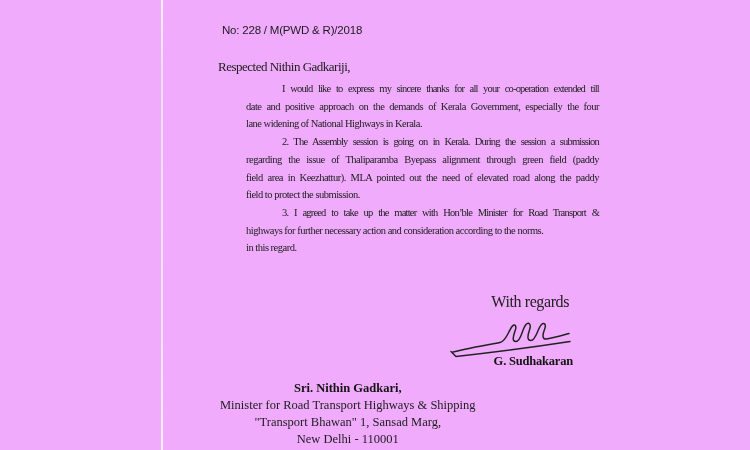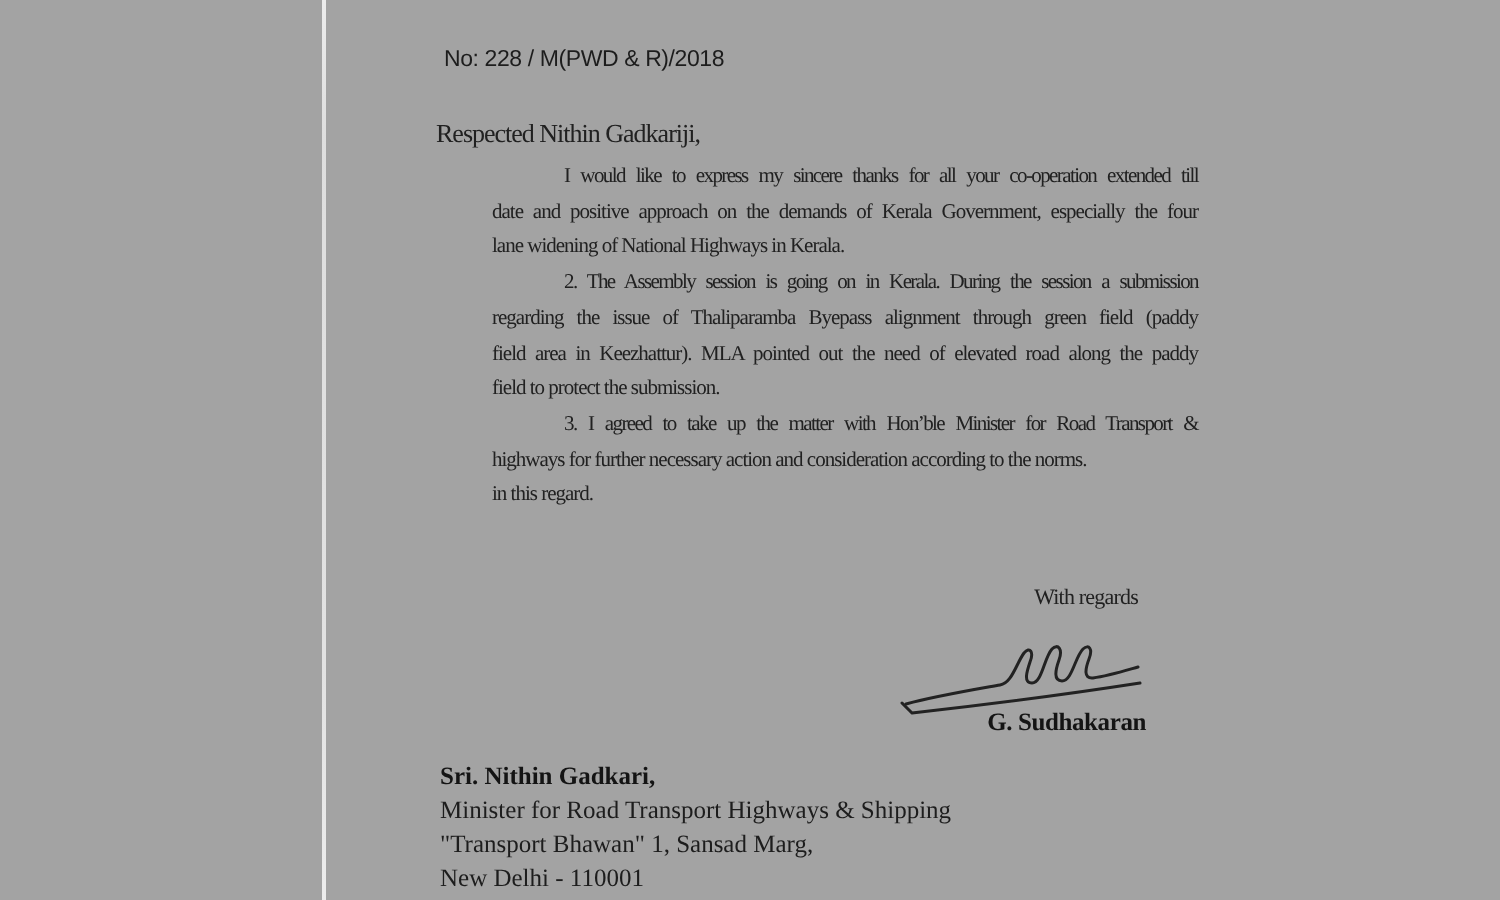--- a/index.html
+++ b/index.html
@@ -1,19 +1,19 @@
 <!DOCTYPE html>
 <html><head>
 <meta charset="utf-8">
 <style>
   html,body { margin:0; padding:0; background:#e8e8e8; }
   .page {
     position:relative;
     width:750px; height:450px;
-    background:#a3a3a3;
+    background:#f0abfc;
     font-family:"Liberation Serif", serif;
     color:#212121;
     overflow:hidden;
   }
   
   .paper-edge {
     position:absolute; left:161px; top:0; width:2px; height:450px;
     background:linear-gradient(to bottom, #ffffff, #ededed 15%, #f2f2f2 75%, #ffffff);
     opacity:.8;
   }
@@ -32,32 +32,32 @@
   }
   .body .line {
     text-align:justify;
     text-align-last:justify;
     white-space:nowrap;
   }
   .body .line.indent { padding-left:36px; letter-spacing:-0.8px; }
   .body .line.last { text-align-last:left; }
   .closing {
     position:absolute; right:181px; top:293px;
-    font-size:11px; letter-spacing:-0.4px;
+    font-size:16px; letter-spacing:-0.4px;
   }
   .signature {
     position:absolute; left:448px; top:315px; width:128px; height:46px;
   }
   .signatory {
     position:absolute; right:177px; top:354px;
     font-size:12.5px; font-weight:bold; letter-spacing:-0.2px; color:#141414;
   }
   .recipient {
     position:absolute; left:220px; top:380px;
-    font-size:12.5px; line-height:16.9px; color:#1d1d1d;
+    font-size:12.5px; line-height:16.9px; color:#1d1d1d;text-align:center;
   }
   .recipient .r-name { font-weight:bold; color:#141414; }
 </style>
 </head>
 <body>
 
 <div class="page">
 
   <div class="paper-edge"></div>
 

